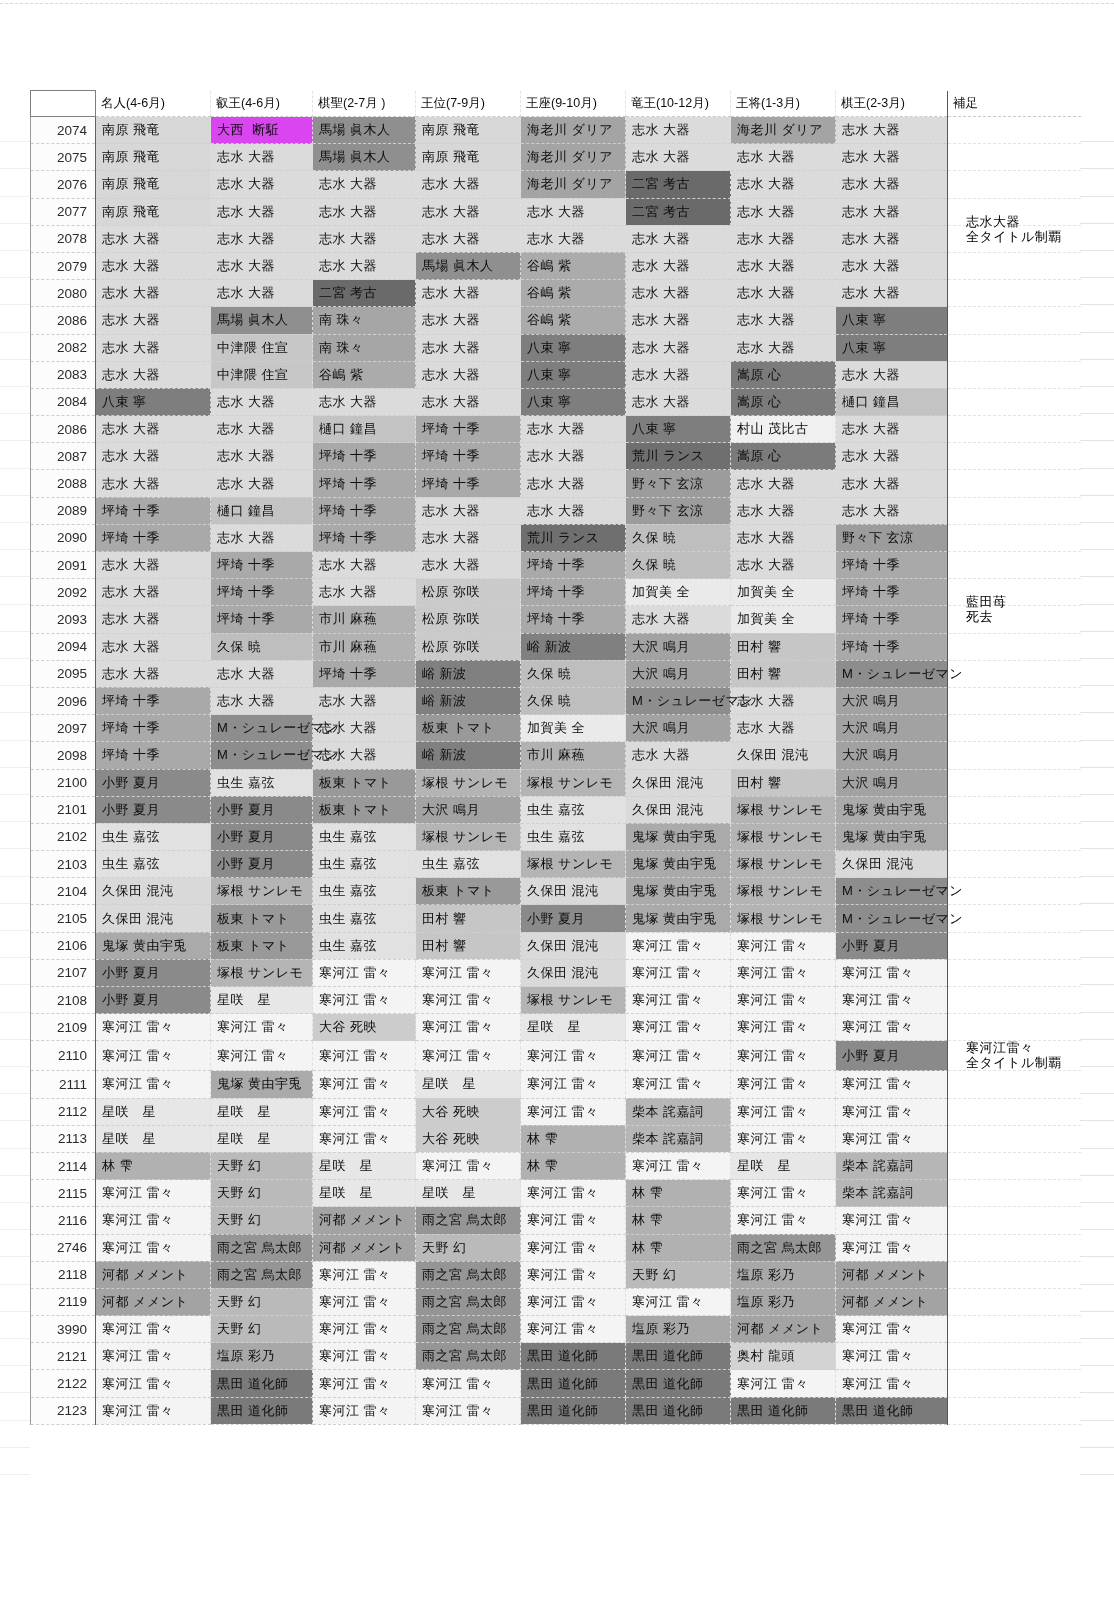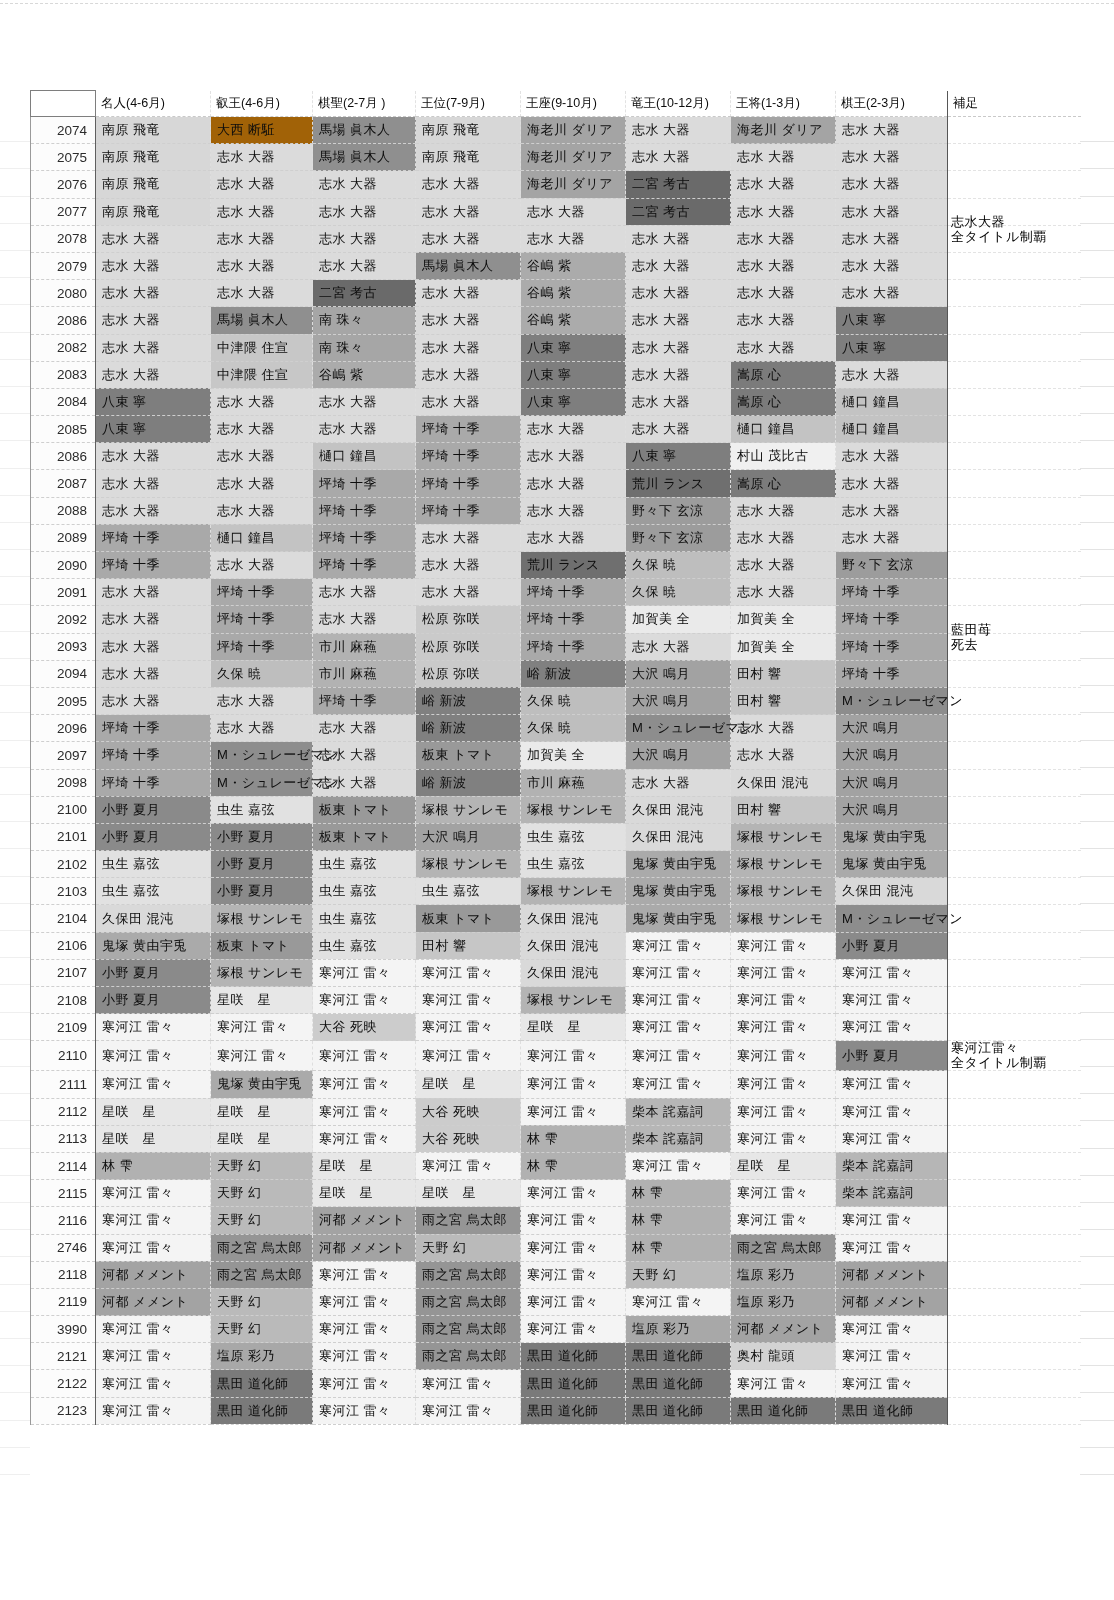--- a/index.html
+++ b/index.html
@@ -35,21 +35,21 @@
     height:27.2px; box-sizing:border-box; font-size:13px; padding:0 0 0 6px;
     white-space:nowrap; overflow:visible;
     border-bottom:1px dashed #cfcfcf; border-right:1px dashed #dedede;
     letter-spacing:0.5px;
   }
   td.year {
     text-align:right; padding:0 8px 0 0; font-size:13.5px; color:#2b2b2b;
     background:#fcfcfc; border-left:1px solid #9a9a9a; border-right:1px solid #5f5f5f;
     letter-spacing:0;
   }
-  td.note { border-right:none; border-bottom:1px dashed #e3e3e3; vertical-align:top; padding-left:3px;margin-left:40px; }
+  td.note { border-right:none; border-bottom:1px dashed #e3e3e3; vertical-align:top; padding-left:18px;margin-left:40px; }
   .note-wrap { line-height:15px; font-size:13px; color:#000; }
   .note-wrap.straddle { margin-top:-12px; }
   .note-wrap.inrow { margin-top:-1px; }
 </style>
 </head>
 <body>
 
 <div class="page">
   <div class="top-line"></div>
   <div class="left-lines"></div>
@@ -79,21 +79,21 @@
           <th>竜王(10-12月)</th>
           <th>王将(1-3月)</th>
           <th class="kio-b">棋王(2-3月)</th>
           <th class="notehead">補足</th>
         </tr>
     </thead>
     <tbody id="table-body">
         <tr>
           <td class="year">2074</td>
           <td style="background: rgb(215, 215, 215);">南原 飛竜</td>
-          <td style="background: #a16207;">大西 断駈</td>
+          <td style="background: #d946ef; font-family: Liberation Mono, monospace;">大西 断駈</td>
           <td style="background: rgb(143, 143, 143);">馬場 眞木人</td>
           <td style="background: rgb(215, 215, 215);">南原 飛竜</td>
           <td style="background: rgb(164, 164, 164);">海老川 ダリア</td>
           <td style="background: rgb(219, 219, 219);">志水 大器</td>
           <td style="background: rgb(164, 164, 164);">海老川 ダリア</td>
           <td class="kio-b" style="background: rgb(219, 219, 219);">志水 大器</td>
           <td class="note"></td>
         </tr>
         <tr>
           <td class="year">2075</td>
@@ -210,32 +210,20 @@
         </tr>
         <tr>
           <td class="year">2084</td>
           <td style="background: rgb(126, 126, 126);">八束 寧</td>
           <td style="background: rgb(219, 219, 219);">志水 大器</td>
           <td style="background: rgb(219, 219, 219);">志水 大器</td>
           <td style="background: rgb(219, 219, 219);">志水 大器</td>
           <td style="background: rgb(126, 126, 126);">八束 寧</td>
           <td style="background: rgb(219, 219, 219);">志水 大器</td>
           <td style="background: rgb(123, 123, 123);">嵩原 心</td>
-          <td class="kio-b" style="background: rgb(195, 195, 195);">樋口 鐘昌</td>
-          <td class="note"></td>
-        </tr>
-        <tr>
-          <td class="year">2085</td>
-          <td style="background: rgb(126, 126, 126);">八束 寧</td>
-          <td style="background: rgb(219, 219, 219);">志水 大器</td>
-          <td style="background: rgb(219, 219, 219);">志水 大器</td>
-          <td style="background: rgb(169, 169, 169);">坪埼 十季</td>
-          <td style="background: rgb(219, 219, 219);">志水 大器</td>
-          <td style="background: rgb(219, 219, 219);">志水 大器</td>
-          <td style="background: rgb(195, 195, 195);">樋口 鐘昌</td>
           <td class="kio-b" style="background: rgb(195, 195, 195);">樋口 鐘昌</td>
           <td class="note"></td>
         </tr>
         <tr>
           <td class="year">2086</td>
           <td style="background: rgb(219, 219, 219);">志水 大器</td>
           <td style="background: rgb(219, 219, 219);">志水 大器</td>
           <td style="background: rgb(195, 195, 195);">樋口 鐘昌</td>
           <td style="background: rgb(169, 169, 169);">坪埼 十季</td>
           <td style="background: rgb(219, 219, 219);">志水 大器</td>
@@ -447,20 +435,32 @@
           <td style="background: rgb(180, 180, 180);">塚根 サンレモ</td>
           <td style="background: rgb(225, 225, 225);">虫生 嘉弦</td>
           <td style="background: rgb(153, 153, 153);">板東 トマト</td>
           <td style="background: rgb(217, 217, 217);">久保田 混沌</td>
           <td style="background: rgb(170, 170, 170);">鬼塚 黄由宇兎</td>
           <td style="background: rgb(180, 180, 180);">塚根 サンレモ</td>
           <td class="kio-b" style="background: rgb(141, 141, 141);">M・シュレーゼマン</td>
           <td class="note"></td>
         </tr>
         <tr>
+          <td class="year">2105</td>
+          <td style="background: rgb(217, 217, 217);">久保田 混沌</td>
+          <td style="background: rgb(153, 153, 153);">板東 トマト</td>
+          <td style="background: rgb(225, 225, 225);">虫生 嘉弦</td>
+          <td style="background: rgb(198, 198, 198);">田村 響</td>
+          <td style="background: rgb(138, 138, 138);">小野 夏月</td>
+          <td style="background: rgb(170, 170, 170);">鬼塚 黄由宇兎</td>
+          <td style="background: rgb(180, 180, 180);">塚根 サンレモ</td>
+          <td class="kio-b" style="background: rgb(141, 141, 141);">M・シュレーゼマン</td>
+          <td class="note"></td>
+        </tr>
+        <tr>
           <td class="year">2106</td>
           <td style="background: rgb(170, 170, 170);">鬼塚 黄由宇兎</td>
           <td style="background: rgb(153, 153, 153);">板東 トマト</td>
           <td style="background: rgb(225, 225, 225);">虫生 嘉弦</td>
           <td style="background: rgb(198, 198, 198);">田村 響</td>
           <td style="background: rgb(217, 217, 217);">久保田 混沌</td>
           <td style="background: rgb(244, 244, 244);">寒河江 雷々</td>
           <td style="background: rgb(244, 244, 244);">寒河江 雷々</td>
           <td class="kio-b" style="background: rgb(138, 138, 138);">小野 夏月</td>
           <td class="note"></td>

